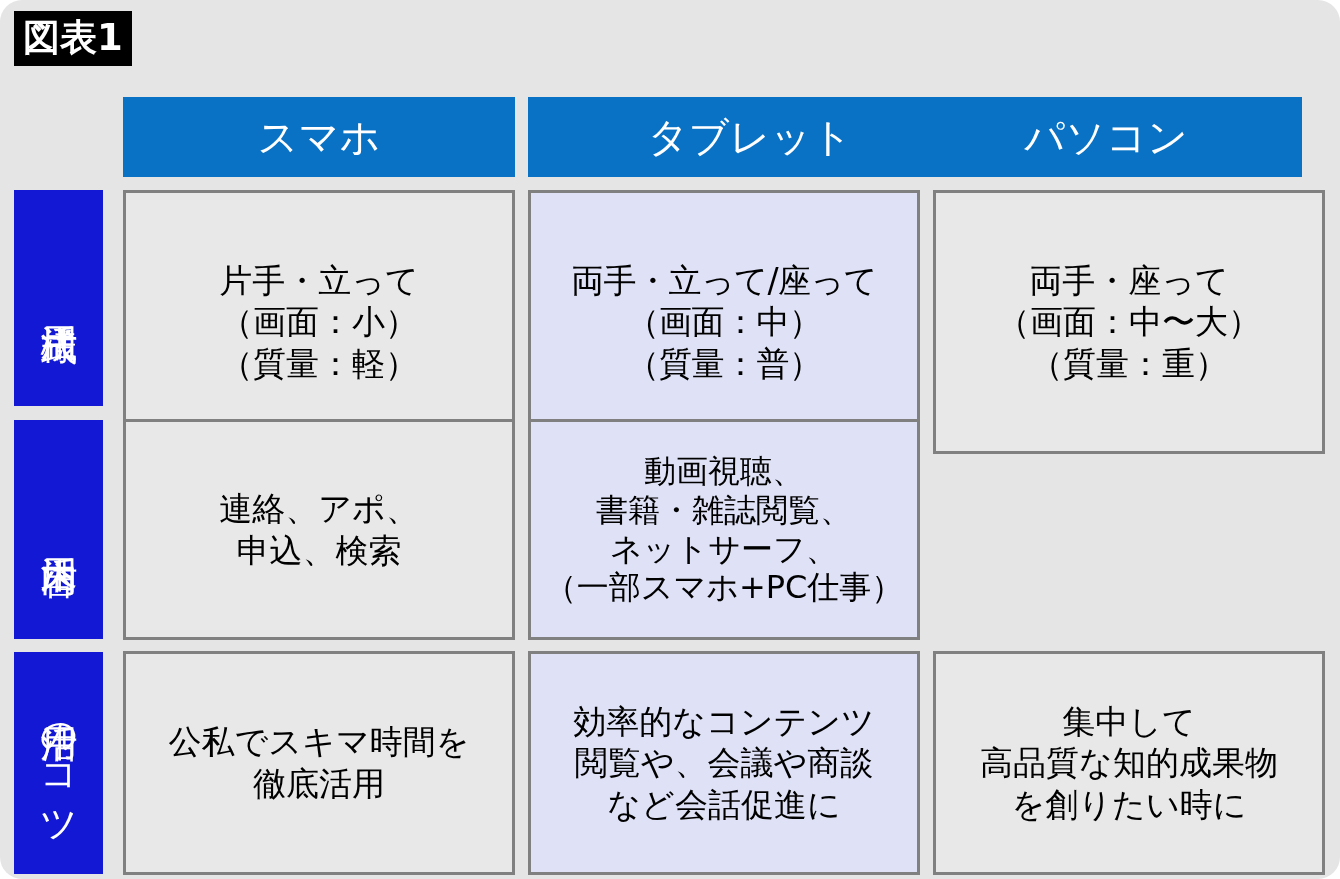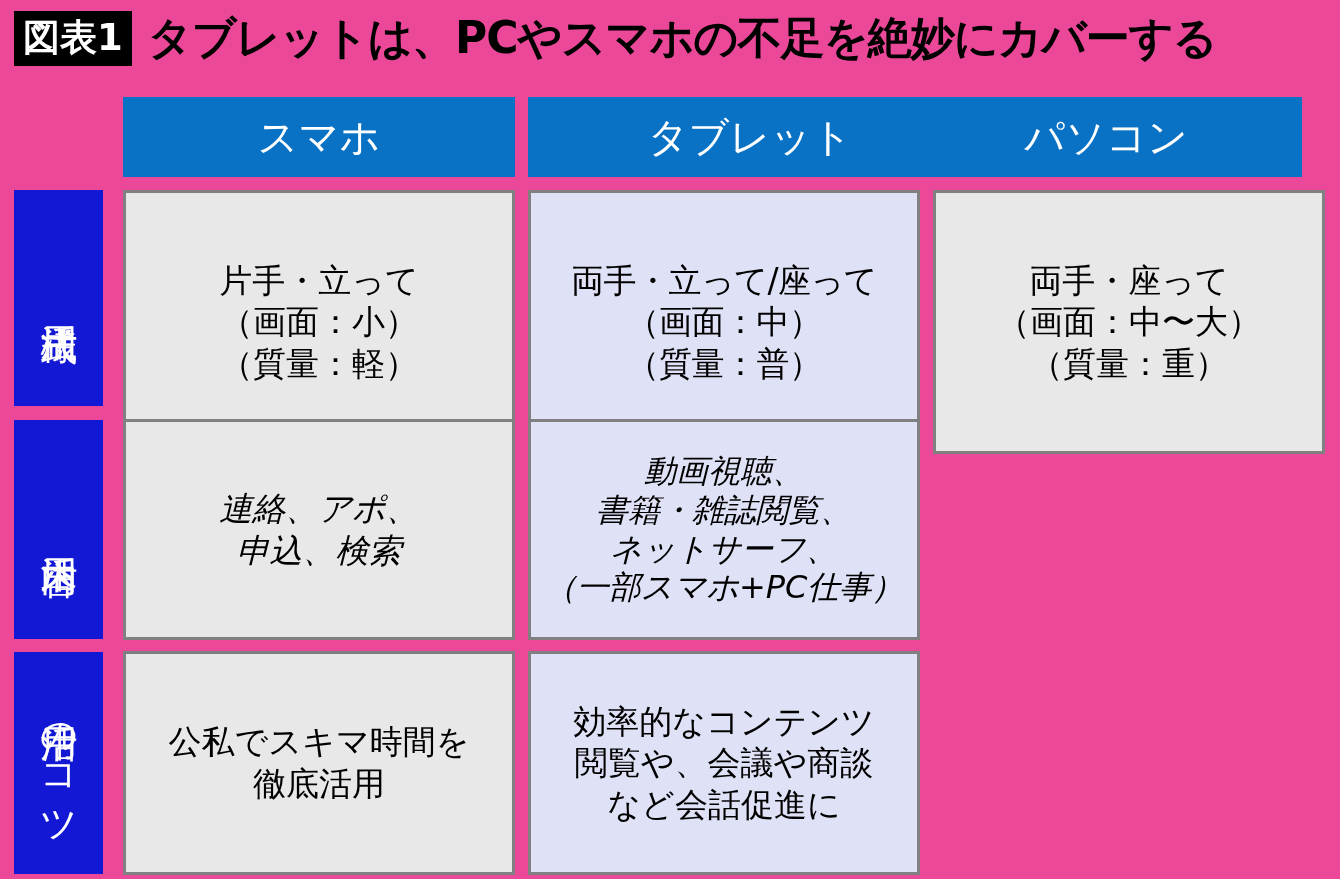--- a/index.html
+++ b/index.html
@@ -12,21 +12,22 @@
     height: 879px;
     font-family: "DejaVu Sans", "Liberation Sans", sans-serif;
     color: #000000;
     overflow: hidden;
   }
 
   #page {
     position: relative;
     width: 1340px;
     height: 879px;
-    background: #ec4899;
+    background: #e5e5e5;
+    border-radius: 22px;
   }
 
   
   .title-row {
     position: absolute;
     left: 14px;
     top: 2px;
     height: 72px;
     display: flex;
     align-items: center;
@@ -112,35 +113,34 @@
     padding: 0 2px;
   }
   .cell.gray { background: #e8e8e8; }
   .cell.lav  { background: #dfe2f6; }
 
   .cell.c1 { left: 123px; width: 392px; }
   .cell.c2 { left: 528px; width: 392px; }
   .cell.c3 { left: 933px; width: 392px; }
 
   .cell.r1 { top: 190px; height: 264px; }
-  .cell.r2 { top: 419px; height: 221px; font-style: italic; }
+  .cell.r2 { top: 419px; height: 221px; }
   .cell.r3 { top: 651px; height: 224px; }
 
   
   .cell.dense { font-size: 32px; line-height: 1.21; }
   .cell.wide  { font-size: 33px; letter-spacing: -0.5px; }
 </style>
 </head>
 <body>
 
 <div id="page">
 
   <div class="title-row">
     <span class="title-badge">図表1</span>
-    <span class="title-text">タブレットは、PCやスマホの不足を絶妙にカバーする</span>
   </div>
 
   <div class="grid">
 
     <div class="col-head c1">スマホ</div>
     <div class="col-head c2">タブレット</div>
     <div class="col-head c3">パソコン</div>
 
     <div class="row-label r1">活用様式</div>
     <div class="row-label r2">活用内容</div>
@@ -161,15 +161,18 @@
     <div class="cell lav c2 r2 dense">動画視聴、
 書籍・雑誌閲覧、
 ネットサーフ、
 （一部スマホ+PC仕事）</div>
 
     <div class="cell gray c1 r3">公私でスキマ時間を
 徹底活用</div>
     <div class="cell lav c2 r3">効率的なコンテンツ
 閲覧や、会議や商談
 など会話促進に</div>
+    <div class="cell gray c3 r3">集中して
+高品質な知的成果物
+を創りたい時に</div>
 
   </div>
 </div>
 
 </body></html>

